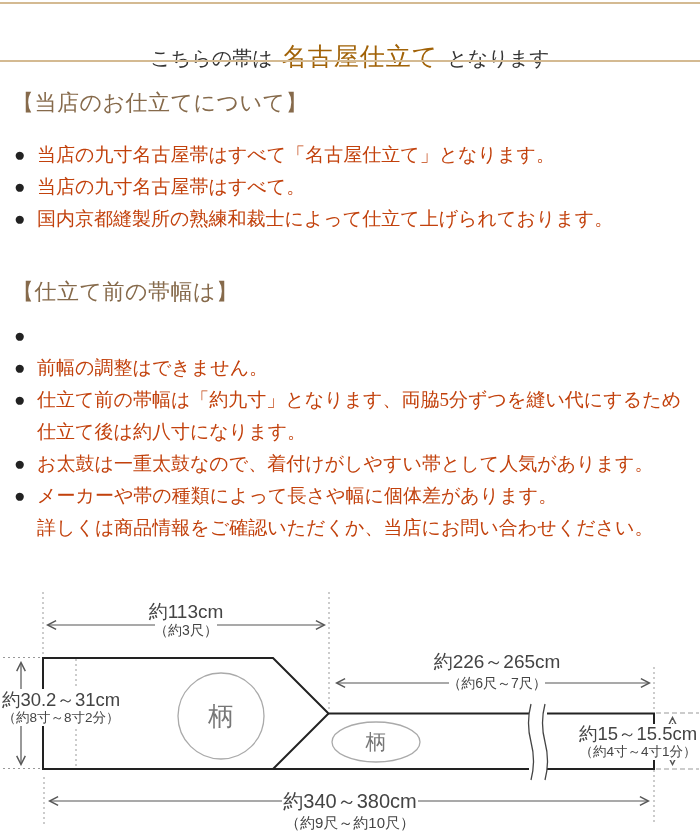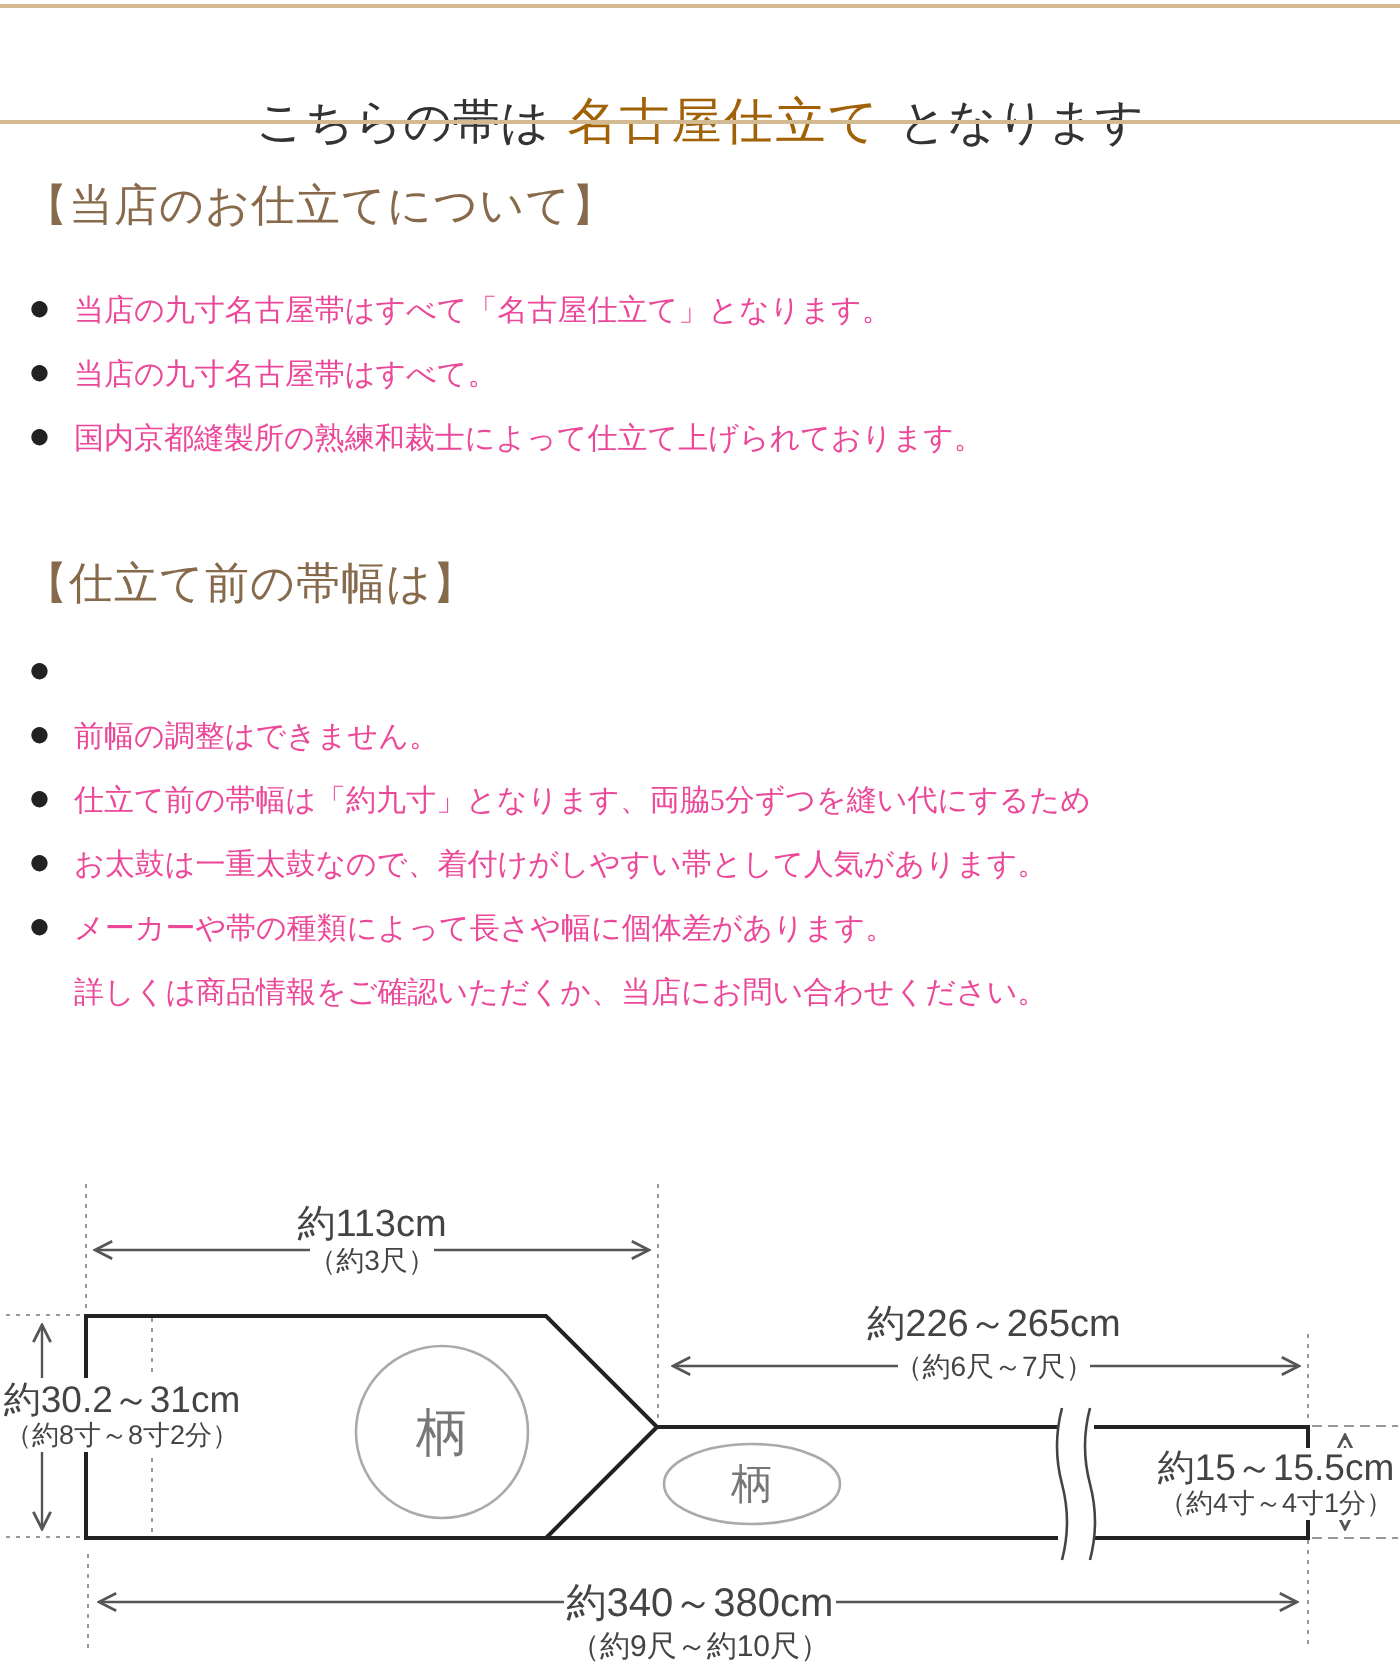--- a/index.html
+++ b/index.html
@@ -2,32 +2,32 @@
 <html><head>
 <meta charset="utf-8">
 <style>
   html,body{margin:0;padding:0;background:#fff;}
   .wrap{position:relative;width:700px;height:840px;background:#ffffff;overflow:hidden;
         font-family:"Liberation Serif","DejaVu Serif",serif;color:#2e2e2e;}
   .rule-top{position:absolute;left:0;top:2px;width:700px;height:2px;background:#d4ba92;}
   .rule-bottom{position:absolute;left:0;top:60px;width:700px;height:2px;background:#d4ba92;}
   .title-row{position:absolute;top:5px;left:0;width:700px;display:flex;justify-content:center;
              align-items:baseline;gap:9px;}
-  .t-small{font-size:24px;color:#333;margin-top:40px;}
+  .t-small{font-size:20px;color:#333;margin-top:40px;}
   .t-big{font-size:25px;color:#a16207;letter-spacing:1px;}
   .sec-heading{position:absolute;left:12px;margin:0;font-weight:normal;
                font-size:22px;color:#866a4b;letter-spacing:0.5px;}
   .sh1{top:88px;}
   .sh2{top:277px;}
   .rows{position:absolute;left:14px;width:680px;}
   .rows1{top:139px;}
   .rows2{top:320px;}
   .row{height:32px;display:flex;align-items:center;}
   .bu{width:23px;flex:0 0 23px;font-size:19px;color:#222;}
-  .tx{font-size:15px;color:#ec4899;white-space:nowrap;}
+  .tx{font-size:19px;color:#c2410c;white-space:nowrap;}
   .diagram{position:absolute;left:0;top:560px;width:700px;height:280px;text-decoration:underline;}
   .dim-label{font-family:"Liberation Sans","DejaVu Sans",sans-serif;fill:#444;}
   .pat-label{font-family:"Liberation Sans","DejaVu Sans",sans-serif;fill:#777;}
 </style>
 </head>
 <body>
 
 <div class="wrap">
 
   <div class="rule-top"></div>
@@ -63,20 +63,24 @@
     <div class="row">
       <span class="bu">●</span>
     </div>
     <div class="row">
       <span class="bu">●</span>
       <span class="tx">前幅の調整はできません。</span>
     </div>
     <div class="row">
       <span class="bu">●</span>
       <span class="tx">仕立て前の帯幅は「約九寸」となります、両脇5分ずつを縫い代にするため</span>
+    </div>
+    <div class="row">
+      <span class="bu"></span>
+      <span class="tx">仕立て後は約八寸になります。</span>
     </div>
     <div class="row">
       <span class="bu">●</span>
       <span class="tx">お太鼓は一重太鼓なので、着付けがしやすい帯として人気があります。</span>
     </div>
     <div class="row">
       <span class="bu">●</span>
       <span class="tx">メーカーや帯の種類によって長さや幅に個体差があります。</span>
     </div>
     <div class="row">

